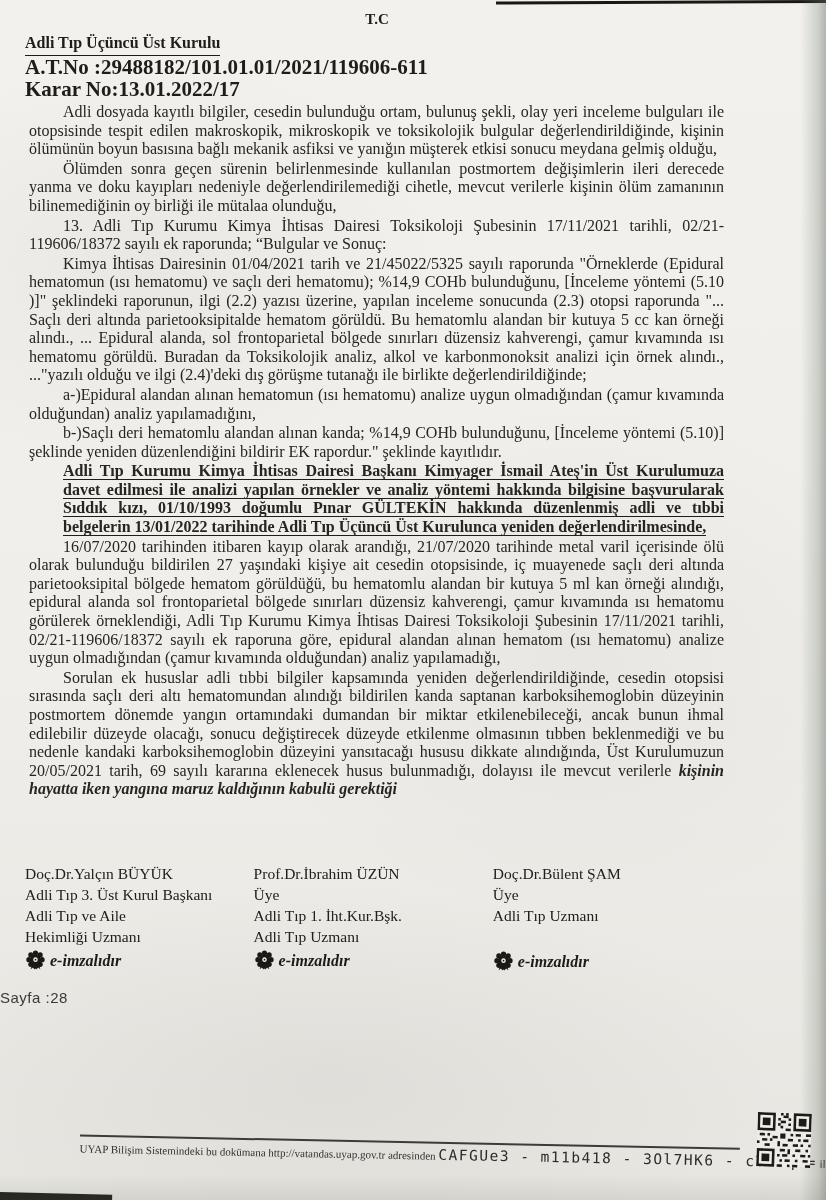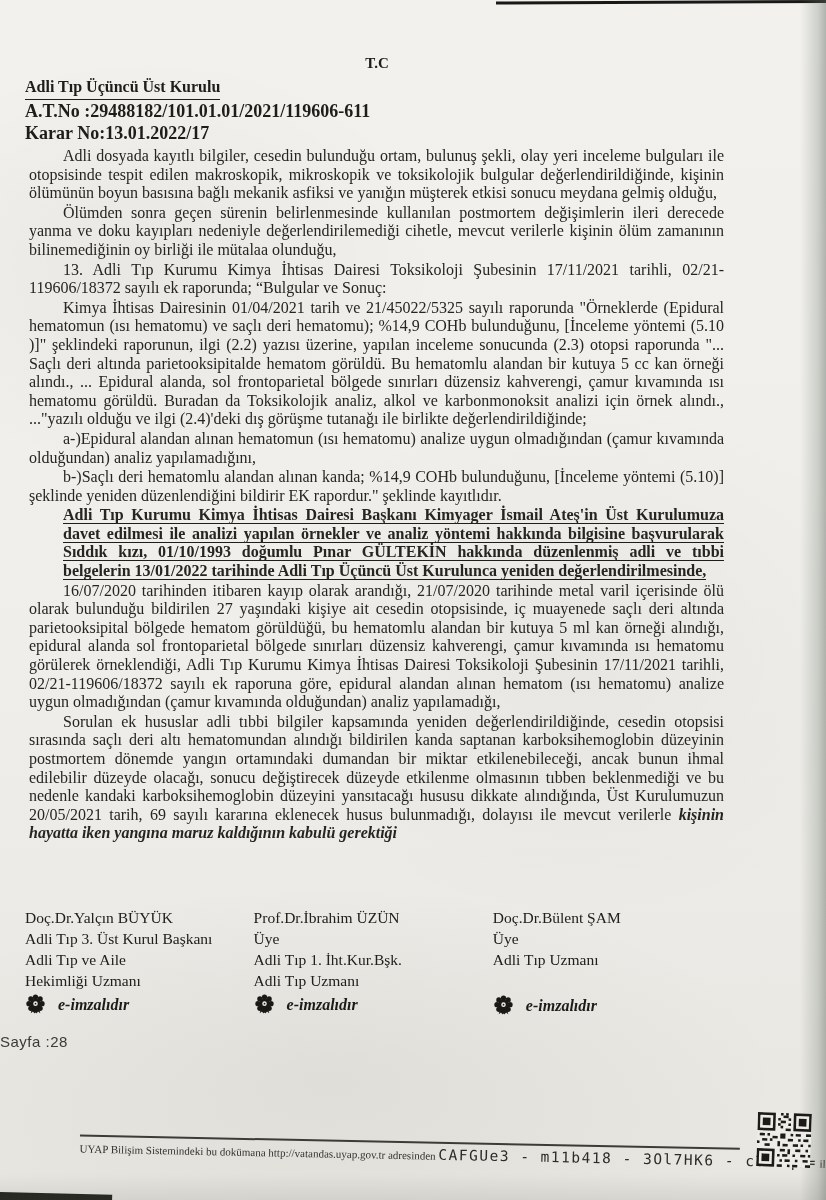--- a/index.html
+++ b/index.html
@@ -20,45 +20,44 @@
     background:linear-gradient(to right, rgba(0,0,0,0) 0%, rgba(110,120,108,0.28) 70%, rgba(95,105,95,0.45) 100%);}
   .edge-top{position:absolute;top:0;right:0;width:330px;height:3px;background:#181816;transform:rotate(-0.25deg);transform-origin:right top;}
   .edge-bottom-left{position:absolute;left:-4px;bottom:-2px;width:116px;height:10px;background:#23231f;transform:rotate(1.4deg);transform-origin:left bottom;}
   .shadow-bottom{position:absolute;left:0;right:0;bottom:0;height:26px;
     background:linear-gradient(to bottom, rgba(0,0,0,0) 0%, rgba(90,90,80,0.12) 100%);}
 
   .paper-content{
     position:absolute;left:0;top:0;width:754px;
     color:#262522;
     filter:blur(0.25px);
-    margin-top:44px;
   }
   .hdr{ text-align:center;font-weight:bold;color:#1d1c19; }
   .hdr-tc{font-size:15px;line-height:20px;margin-top:9px;}
   .hdr-ministry{font-size:18px;line-height:24px;letter-spacing:0.5px;}
   .hdr-institution{font-size:15.5px;line-height:23px;}
 
   .meta{margin:3px 30px 0 25px;font-weight:bold;color:#1e1d1a;}
   .meta-kurul{display:inline-block;font-size:16px;line-height:21px;border-bottom:1.6px solid #1e1d1a;padding-bottom:2px;}
-  .meta-line{font-size:18px;line-height:22px;}
+  .meta-line{font-size:21px;line-height:22px;}
 
   .bodytext{margin:3px 30px 0 29px;font-size:16px;line-height:18.6px;text-align:justify;}
   .bodytext p{margin:0 0 1px 0;}
   .bodytext p.ind{text-indent:34px;}
   .sonuc{font-weight:bold;margin-left:34px !important;text-indent:0 !important;}
   .sonuc span{border-bottom:1.7px solid #1e1d1a;padding-bottom:0px;}
   .emph{font-weight:bold;font-style:italic;}
 
   .sigs{display:flex;margin:64px 20px 0 25px;color:#21201d;}
   .sig-col{font-size:15.5px;line-height:21px;}
   .sig-col1{width:237px;}
   .sig-col2{width:248px;}
   .sig-col3{width:250px;}
   .sig-name{white-space:nowrap;}
-  .sealrow{display:flex;align-items:center;gap:12px;margin-top:2px;}
+  .sealrow{display:flex;align-items:center;gap:4px;margin-top:2px;}
   .sealrow.lower{margin-top:24px;}
   .seal{width:21px;height:23px;flex:0 0 auto;}
   .seal-label{font-weight:bold;font-style:italic;font-size:16px;color:#1c1b18;}
 
   .pageno{margin-top:16px;text-align:left;font-family:Liberation Sans, sans-serif;
     font-size:15px;color:#3a3a38;letter-spacing:0.5px;}
 
   .footer{position:absolute;left:0;right:0;top:1133px;transform:rotate(1.15deg);transform-origin:left top;}
   .footer-rule{border-top:2.2px solid #3c3b38;margin:0 86px 0 80px;}
   .footer-text{margin:2px 86px 0 80px;white-space:nowrap;color:#33322f;}

